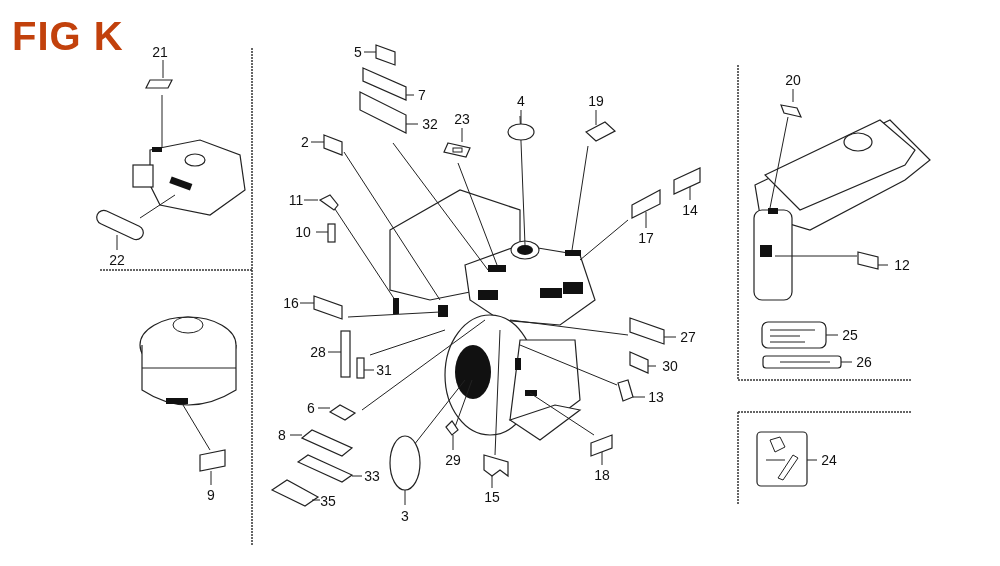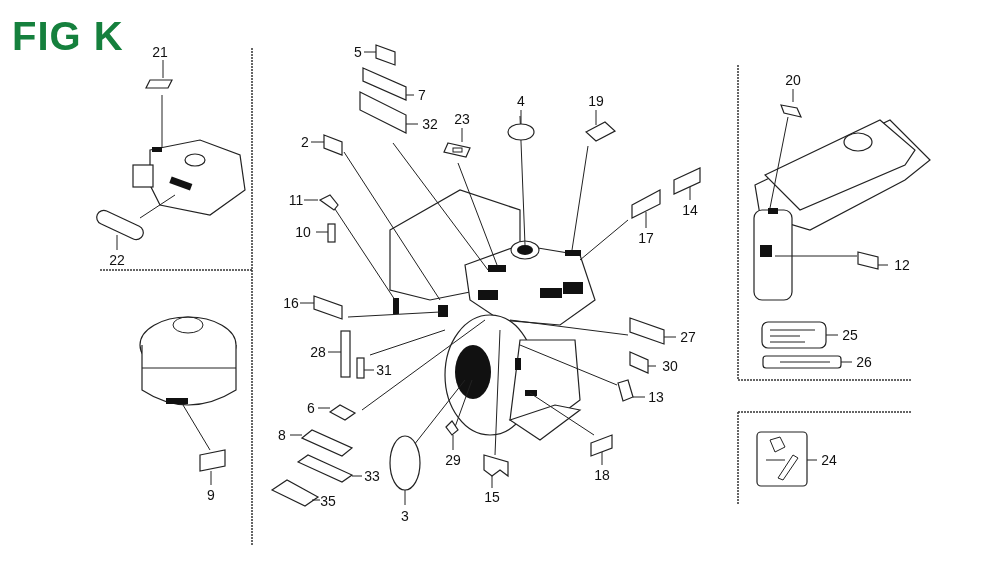--- a/index.html
+++ b/index.html
@@ -1,17 +1,17 @@
 <!DOCTYPE html>
 <html><head>
 <meta charset="utf-8">
 <style>
   html, body { margin:0; padding:0; background:#ffffff; }
   body { width:1000px; height:566px; position:relative; overflow:hidden; font-family:"Liberation Sans", sans-serif; }
-  #fig-title { position:absolute; left:12px; top:14px; font-size:40px; font-weight:bold; color:#15803d; letter-spacing:1px; font-family:"Liberation Sans", sans-serif; }
+  #fig-title { position:absolute; left:12px; top:14px; font-size:40px; font-weight:bold; color:#c2410c; letter-spacing:1px; font-family:"Liberation Sans", sans-serif; }
   svg#diagram { position:absolute; left:0; top:0; width:1000px; height:566px; }
   .callout { font-family:"Liberation Sans", sans-serif; font-size:14px; fill:#111; }
   .ln { stroke:#222; stroke-width:1; fill:none; }
   .sh { stroke:#222; stroke-width:1.2; fill:#fff; }
   .blk { fill:#111; }
   .frame { stroke:#333; stroke-width:1.5; stroke-dasharray:2 1; fill:none; }
 </style>
 </head>
 <body>
 

